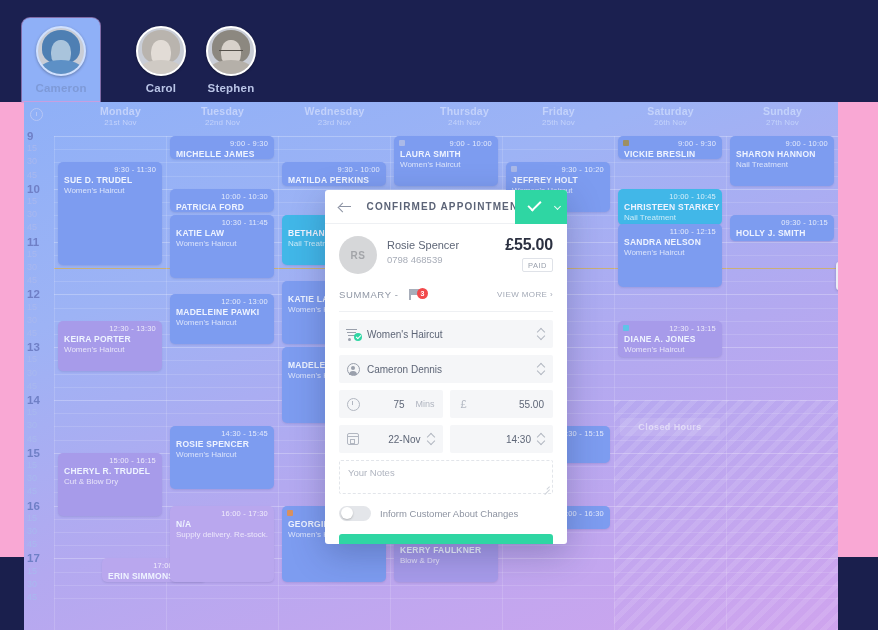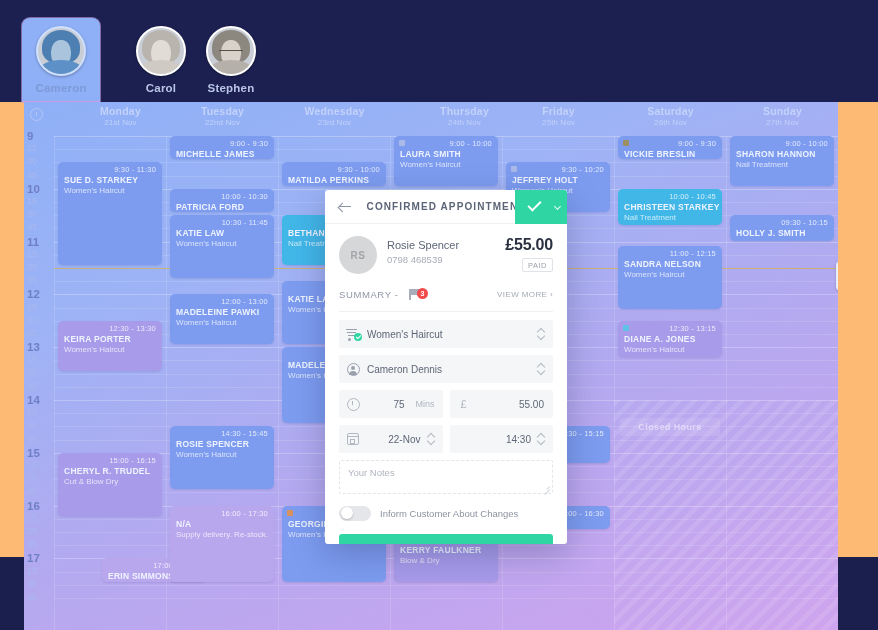--- a/index.html
+++ b/index.html
@@ -2,21 +2,21 @@
 <html><head>
 <meta charset="utf-8">
 <style>
   * { box-sizing: border-box; margin: 0; padding: 0; }
   html, body {
     width: 878px; height: 630px;
     font-family: "Liberation Sans", sans-serif;
     background: #1a1f4d;
     overflow: hidden;
   }
-  #app { position: relative; width: 878px; height: 557px; background: #fdba74; }
+  #app { position: relative; width: 878px; height: 557px; background: #f9a8d4; }
 
   
   #staffbar {
     position: absolute; left: 0; top: 0; width: 878px; height: 102px;
     background: #1b2050;
   }
   .staff-tab {
     position: absolute; top: 18px; width: 78px; height: 84px;
     border-radius: 8px 8px 0 0;
     display: flex; flex-direction: column; align-items: center; justify-content: flex-start;
@@ -350,21 +350,21 @@
         <div class="vline" style="left: 112px;"></div>
         <div class="vline" style="left: 224px;"></div>
         <div class="vline" style="left: 336px;"></div>
         <div class="vline" style="left: 448px;"></div>
         <div class="vline" style="left: 560px;"></div>
         <div class="vline" style="left: 672px;"></div>
         <div id="closed" style="left: 560px; top: 264px; width: 224px; height: 230px;"></div>
         <div id="closed-lbl" style="left: 566px; top: 282px; width: 100px;">Closed Hours</div>
         <div class="ev blue" style="left: 4px; top: 26.4px; width: 104px; height: 102.6px;">
           <span class="etime">9:30 - 11:30</span>
-          <div class="ename">SUE D. STARKEY</div>
+          <div class="ename">SUE D. TRUDEL</div>
           <div class="esvc">Women's Haircut</div>
         </div>
         <div class="ev violet" style="left: 4px; top: 184.8px; width: 104px; height: 49.8px;">
           <span class="etime">12:30 - 13:30</span>
           <div class="ename">KEIRA PORTER</div>
           <div class="esvc">Women's Haircut</div>
         </div>
         <div class="ev violet" style="left: 4px; top: 316.8px; width: 104px; height: 63px;">
           <span class="etime">15:00 - 16:15</span>
           <div class="ename">CHERYL R. TRUDEL</div>
@@ -453,21 +453,21 @@
         <div class="ev blue" style="left: 564px; top: 0px; width: 104px; height: 23.4px;">
           <span class="dot" style="background:#9d8f62"></span>
           <span class="etime">9:00 - 9:30</span>
           <div class="ename">VICKIE BRESLIN</div>
         </div>
         <div class="ev cyan" style="left: 564px; top: 52.8px; width: 104px; height: 36.6px;">
           <span class="etime">10:00 - 10:45</span>
           <div class="ename">CHRISTEEN STARKEY</div>
           <div class="esvc">Nail Treatment</div>
         </div>
-        <div class="ev blue" style="left: 564px; top: 110px; width: 104px; height: 63px;">
+        <div class="ev blue" style="left: 564px; top: 88px; width: 104px; height: 63px;">
           <span class="etime">11:00 - 12:15</span>
           <div class="ename">SANDRA NELSON</div>
           <div class="esvc">Women's Haircut</div>
         </div>
         <div class="ev violet" style="left: 564px; top: 184.8px; width: 104px; height: 36.6px;">
           <span class="dot" style="background:#5fc3e8"></span>
           <span class="etime">12:30 - 13:15</span>
           <div class="ename">DIANE A. JONES</div>
           <div class="esvc">Women's Haircut</div>
         </div>

